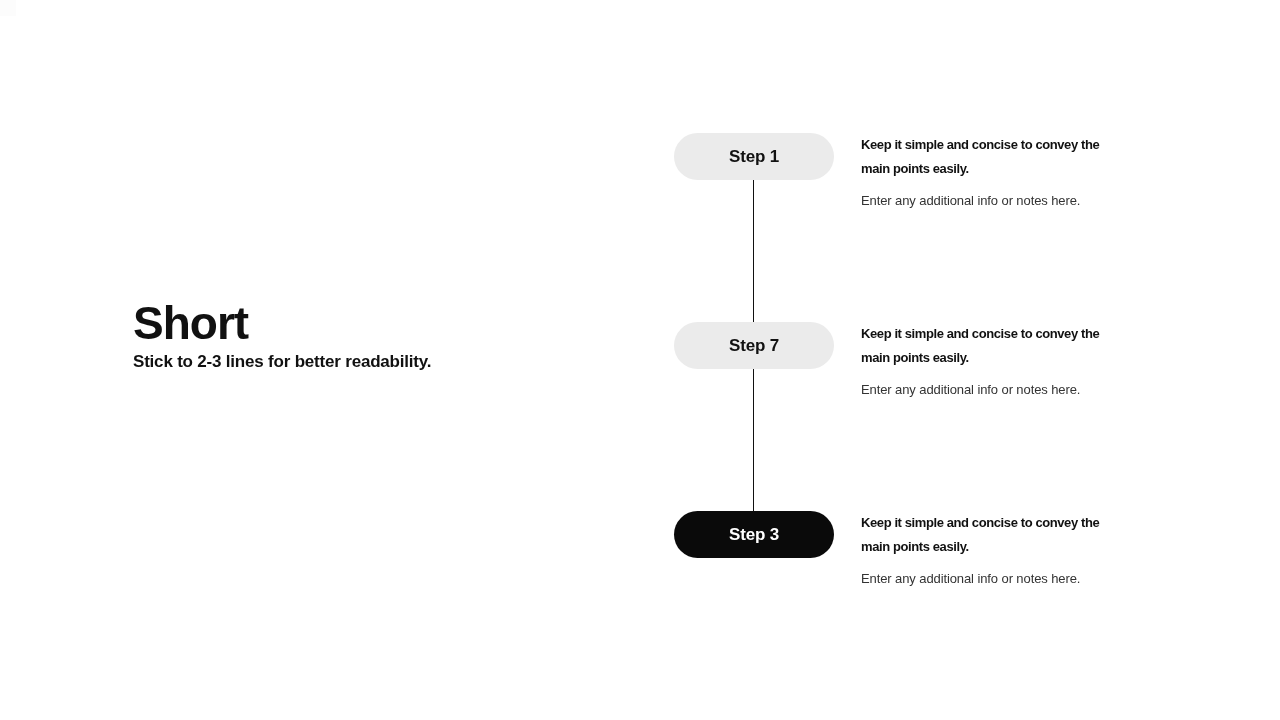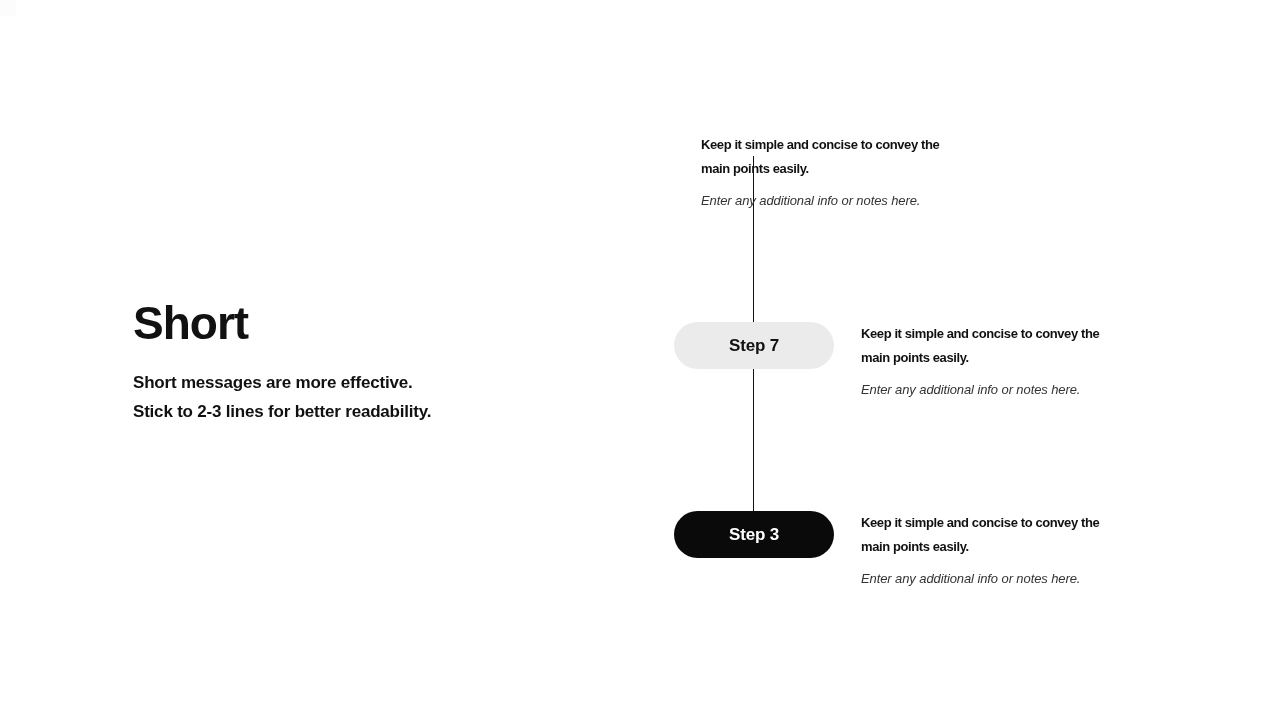--- a/index.html
+++ b/index.html
@@ -112,40 +112,41 @@
     letter-spacing: -0.4px;
     color: var(--text-primary, #111111);
   }
   .note {
     margin-top: 12px;
     font-size: 13px;
     line-height: 16px;
     font-weight: 400;
     letter-spacing: -0.1px;
     color: var(--text-note, #333333);
-    font-style: italic;
   }
 </style>
 </head>
 <body>
 
 <div class="slide">
 
   <div class="corner-square"></div>
 
   <section class="intro">
     <h1>Short</h1>
-    <p class="sub first">Short messages are more effective.</p>
     <p class="sub">Stick to 2-3 lines for better readability.</p>
   </section>
 
   <section class="timeline">
     <div class="connector"></div>
 
     <div class="step-row r1">
+      <div class="pill light">
+        <span>Step 1</span>
+      </div>
       <div class="step-text">
         <div class="desc">
           <div>Keep it simple and concise to convey the</div>
           <div>main points easily.</div>
         </div>
         <div class="note">Enter any additional info or notes here.</div>
       </div>
     </div>
 
     <div class="step-row r2">

